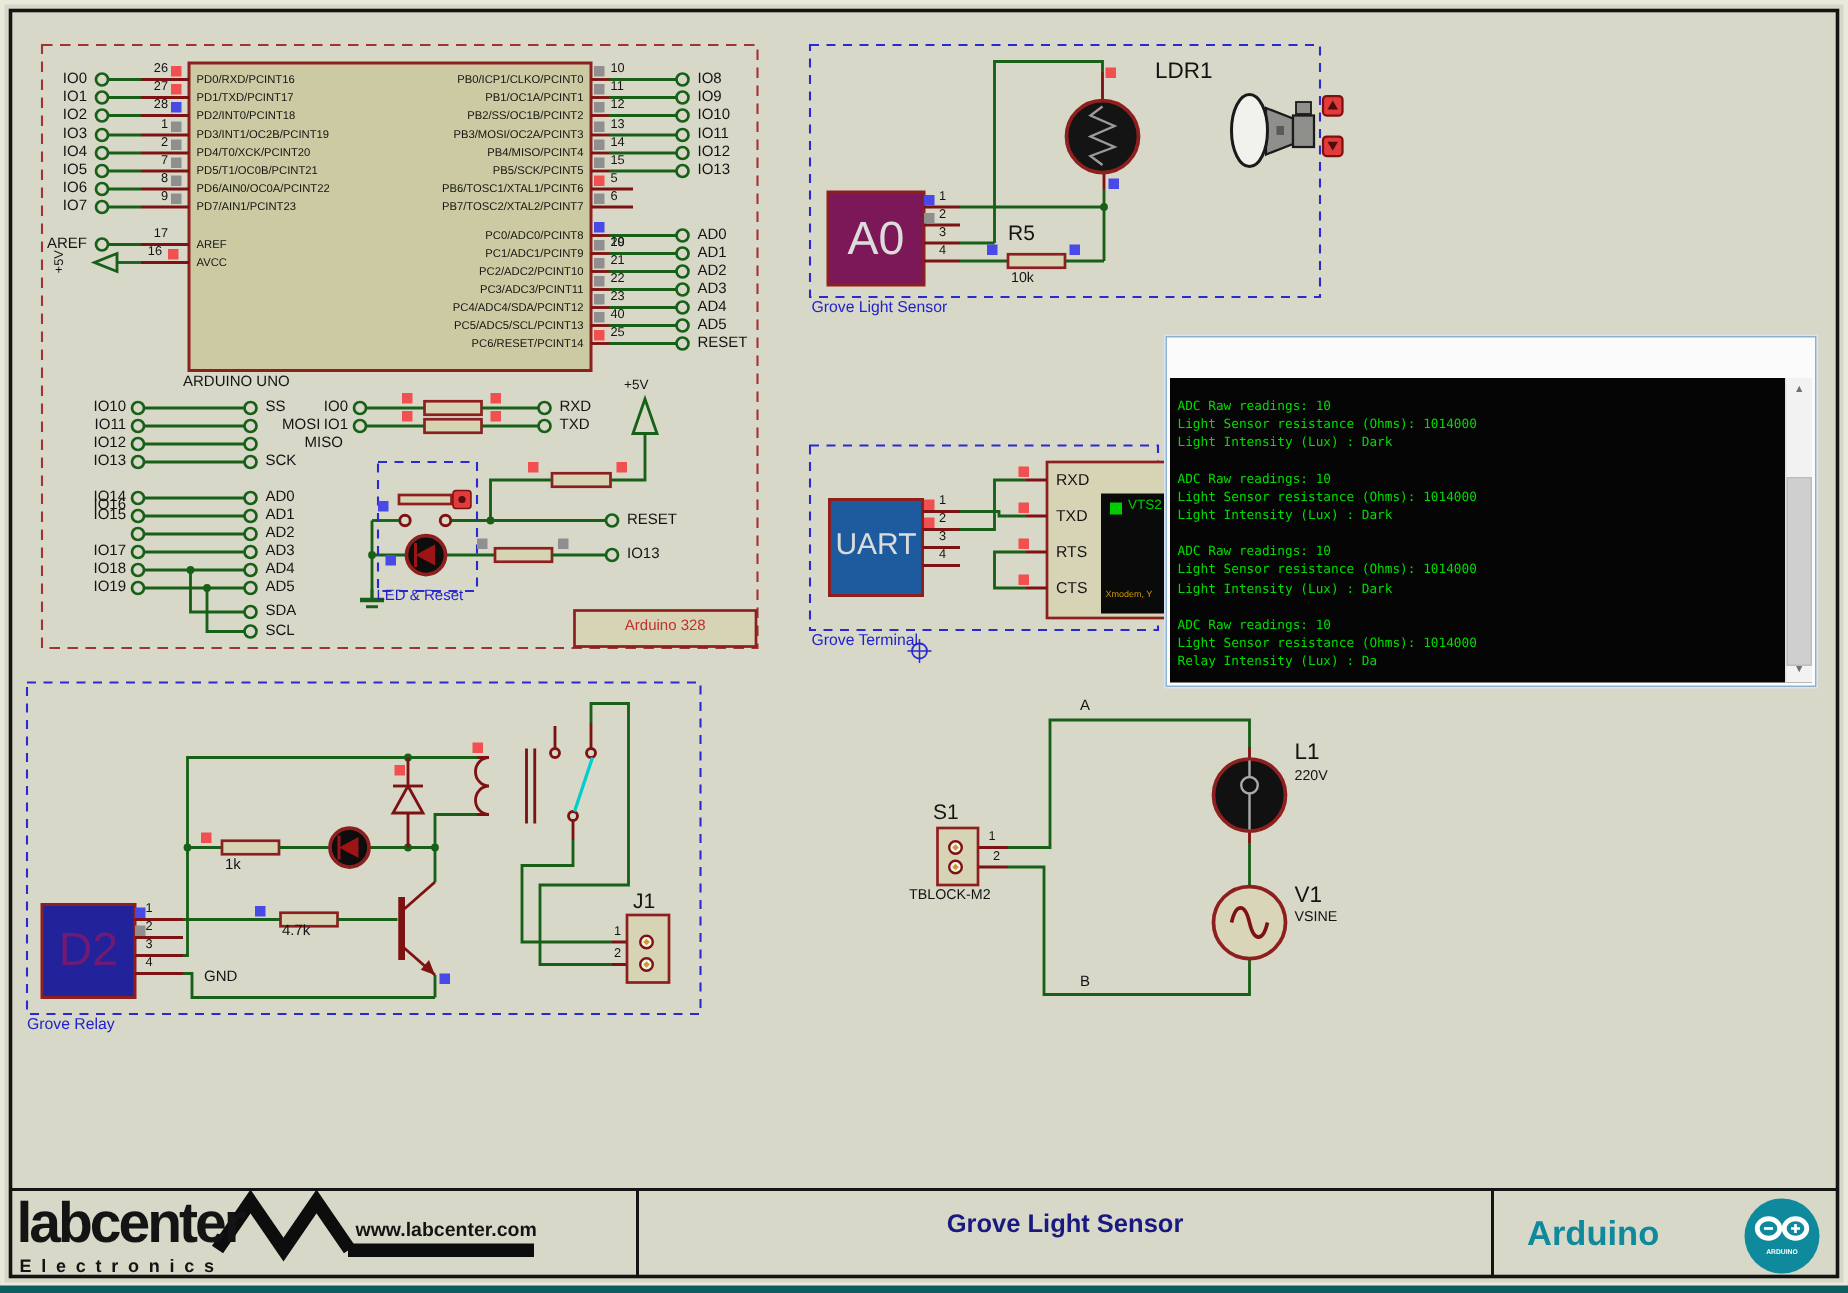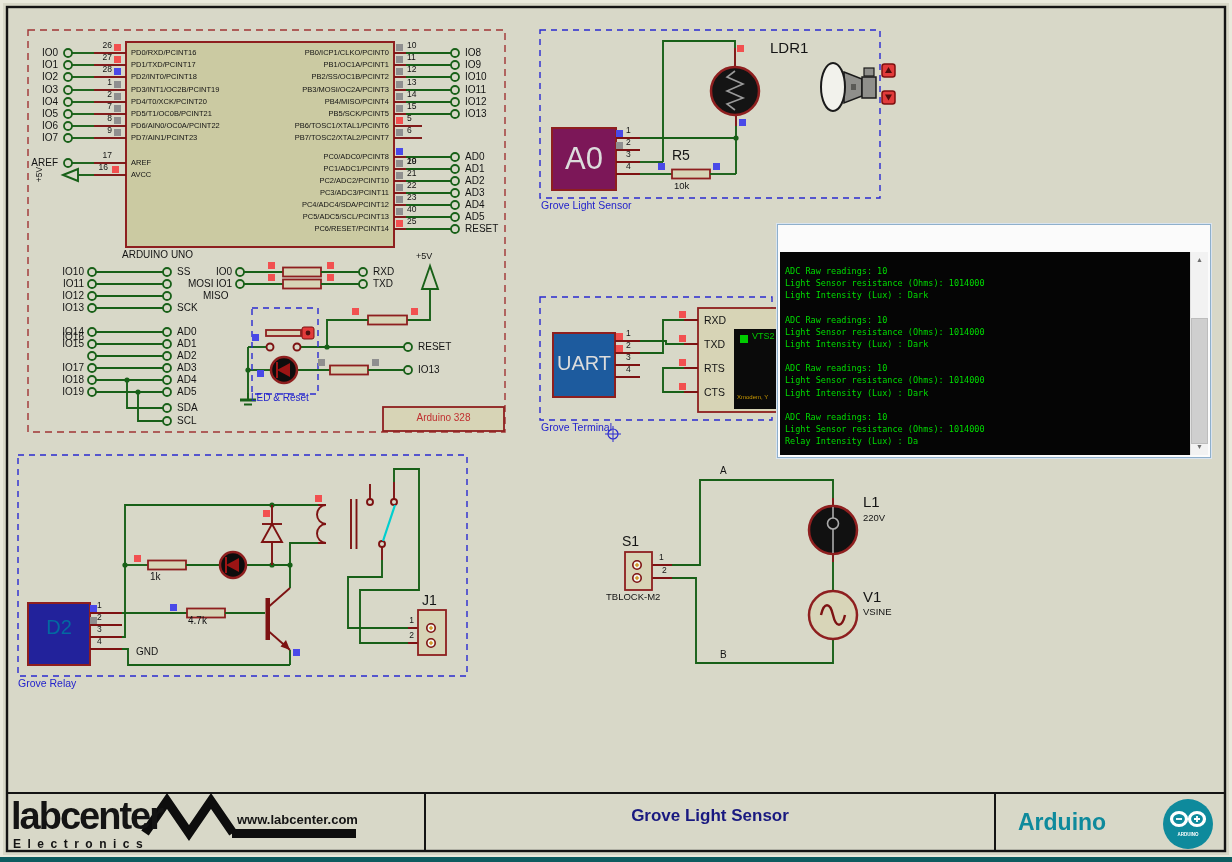--- a/index.html
+++ b/index.html
@@ -580,21 +580,21 @@
     <div class="t" style="top: 393px; left: 251px; font-size: 10px; color: rgb(34, 34, 204);">LED &amp; Reset</div>
     <div class="t" style="top: 252px; left: 416px; font-size: 9px;">+5V</div>
     <div class="t" style="top: 342px; left: 418px; font-size: 10px;">RESET</div>
     <div class="t" style="top: 365px; left: 418px; font-size: 10px;">IO13</div>
     <div class="t" style="top: 200px; left: 541px; font-size: 10.5px; color: rgb(34, 34, 204);">Grove Light Sensor</div>
     <div class="t" style="top: 40px; left: 770px; font-size: 15px;">LDR1</div>
     <div class="t" style="top: 148px; left: 672px; font-size: 14px; text-align: right;">R5</div>
     <div class="t" style="top: 181px; left: 674px; font-size: 9.5px;">10k</div>
     <div class="t" style="top: 143px; left: 552px; font-size: 31px; color: rgb(220, 220, 220); width: 64px; text-align: center;">A0</div>
     <div class="t" style="top: 353px; left: 553px; font-size: 20px; color: rgb(220, 220, 220); width: 62px; text-align: center;">UART</div>
-    <div class="t" style="top: 617px; left: 28px; font-size: 20px; color: #0369a1; width: 62px; text-align: center;">D2</div>
+    <div class="t" style="top: 617px; left: 28px; font-size: 31px; color: #701a75; width: 62px; text-align: center;">D2</div>
     <div class="t" style="top: 422px; left: 541px; font-size: 10.5px; color: rgb(34, 34, 204);">Grove Terminal</div>
     <div class="t" style="top: 332px; left: 752px; font-size: 9px; color: rgb(0, 204, 0);">VTS2</div>
     <div class="t" style="top: 394px; left: 737px; font-size: 6px; color: rgb(204, 154, 0);">Xmodem, Y</div>
     <div class="t" style="top: 678px; left: 18px; font-size: 10.5px; color: rgb(34, 34, 204);">Grove Relay</div>
     <div class="t" style="top: 647px; left: 136px; font-size: 10px;">GND</div>
     <div class="t" style="top: 572px; left: 150px; font-size: 10px;">1k</div>
     <div class="t" style="top: 616px; left: 188px; font-size: 10px;">4.7k</div>
     <div class="t" style="top: 593px; left: 422px; font-size: 14px;">J1</div>
     <div class="t" style="top: 534px; left: 622px; font-size: 14px;">S1</div>
     <div class="t" style="top: 592px; left: 606px; font-size: 9.5px;">TBLOCK-M2</div>

